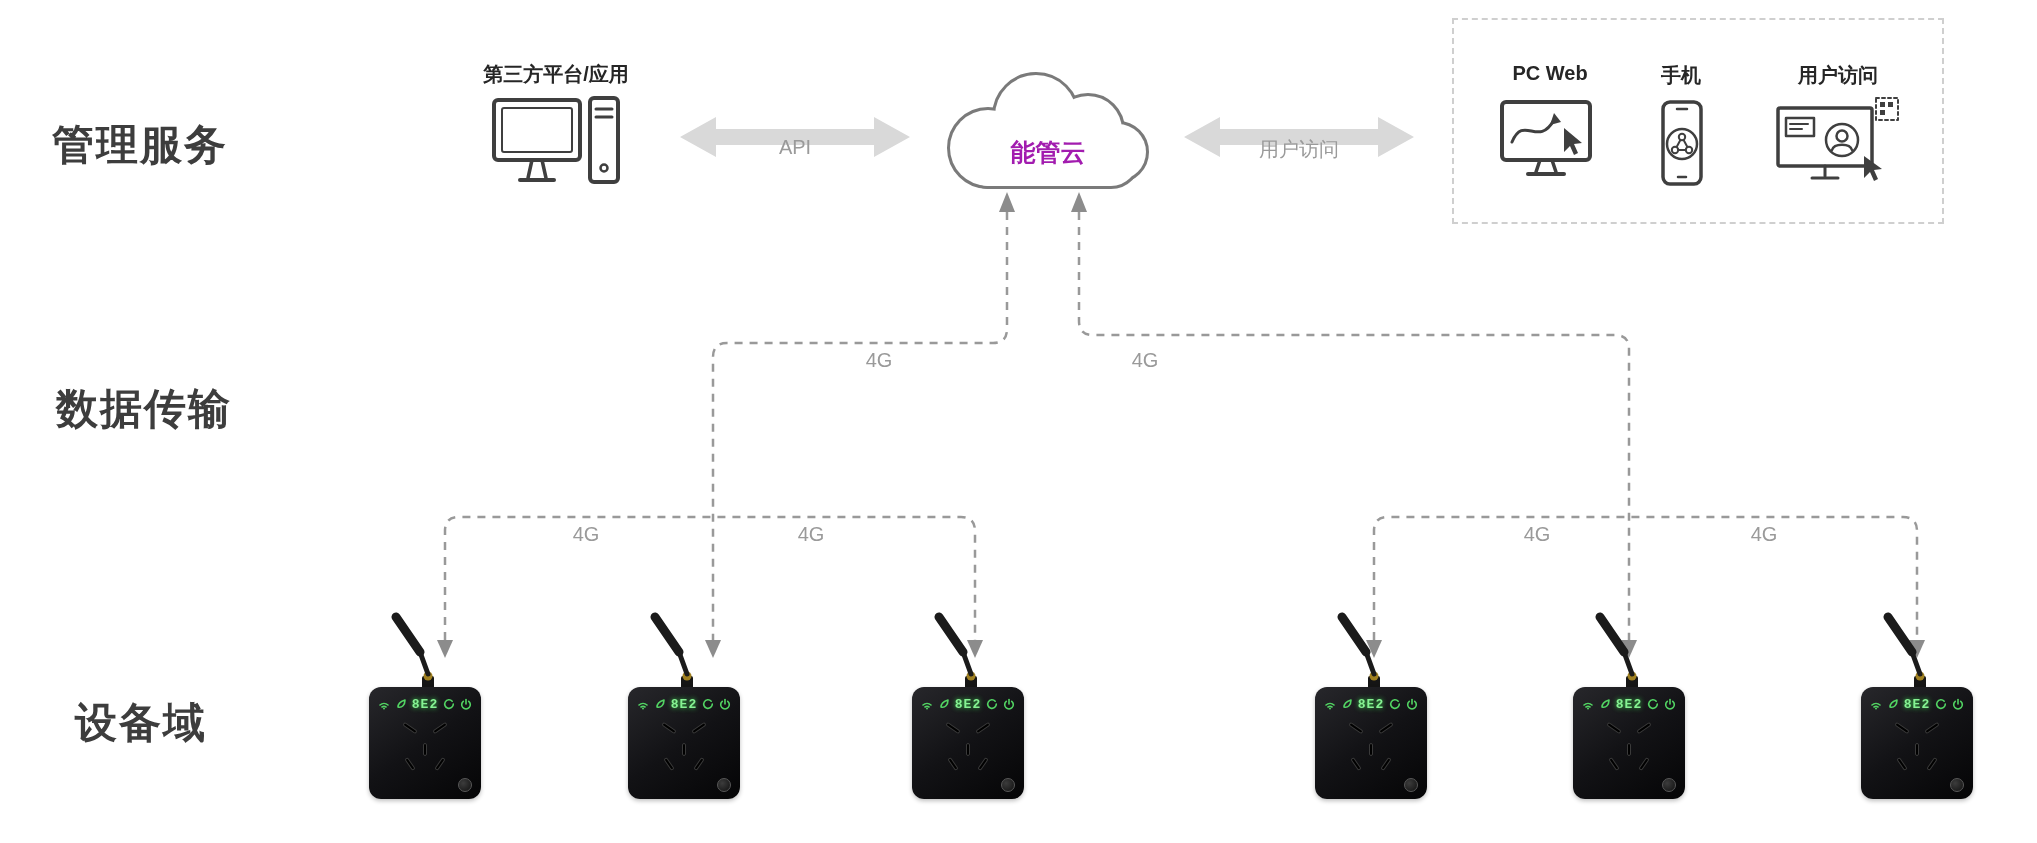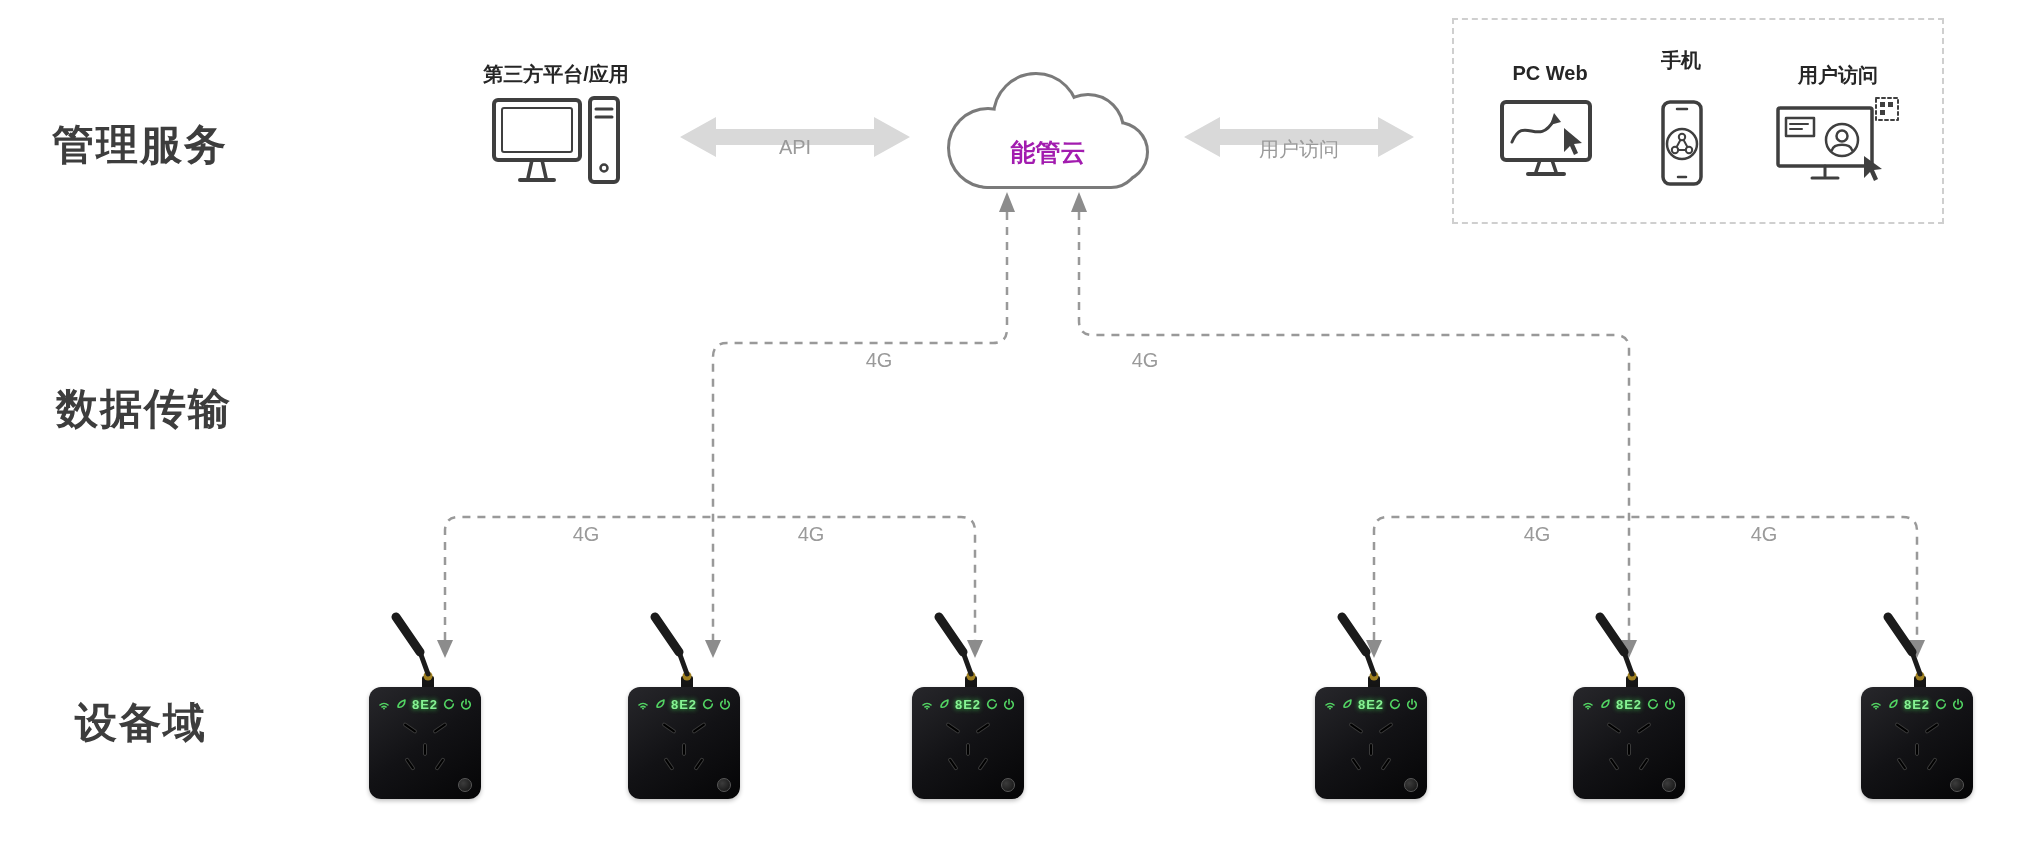--- a/index.html
+++ b/index.html
@@ -21,21 +21,21 @@
   .device { position:absolute; top:612px; width:112px; height:190px; }
   .antenna { position:absolute; left:6px; top:0; }
   .device-body {
     position:absolute; left:0; top:75px; width:112px; height:112px;
     border-radius:12px;
     background:linear-gradient(145deg,#27272b 0%, #121215 50%, #050506 100%);
     box-shadow:0 2px 4px rgba(0,0,0,.25);
   }
   .status-row { position:absolute; left:0; top:9px; width:100%; height:16px;
     display:flex; align-items:center; justify-content:space-between; padding:0 9px; }
-  .led { font-family:Liberation Sans, sans-serif; font-weight:700; font-size:13px;
+  .led { font-family:Liberation Mono, monospace; font-weight:700; font-size:13px;
     color:#86f293; text-shadow:0 0 5px #3eda52; letter-spacing:1px; }
   .socket { position:absolute; left:50%; top:32px; width:62px; height:60px; transform:translateX(-50%); }
   .slot { position:absolute; background:#000; border:1px solid #3a3a3a; border-radius:2px; }
   .slot-tl { width:16px; height:4px; top:7px;  left:8px;  transform:rotate(35deg); }
   .slot-tr { width:16px; height:4px; top:7px;  right:8px; transform:rotate(-35deg); }
   .slot-bc { width:4px;  height:13px; top:24px; left:29px; }
   .slot-bl { width:14px; height:4px; top:43px; left:9px;  transform:rotate(55deg); }
   .slot-br { width:14px; height:4px; top:43px; right:9px; transform:rotate(-55deg); }
   .device-button { position:absolute; right:9px; bottom:7px; width:14px; height:14px; border-radius:50%;
     border:1px solid #585858; background:radial-gradient(circle at 35% 35%, #3c3c3c, #101010); }
@@ -101,21 +101,21 @@
     <path d="M104,13 H120 M104,21 H120" stroke-width="3"></path>
     <circle cx="112" cy="72" r="3.5" stroke-width="2.5"></circle>
   </svg>
 
   <div class="abs link-label" style="left:795px; top:90px;">API</div>
   <div class="abs link-label" style="left:1299px; top:90px;text-align:right;">用户访问</div>
   <div class="abs cloud-label" style="left:1048px; top:152px;">能管云</div>
 
   <div class="abs clients-box"></div>
   <div class="abs node-label" style="left:1550px; top:62px;">PC Web</div>
-  <div class="abs node-label" style="left:1681px; top:47px;">手机</div>
+  <div class="abs node-label" style="left:1681px; top:62px;">手机</div>
   <div class="abs node-label" style="left:1838px; top:62px;">用户访问</div>
 
   <svg class="abs" style="left:1498px; top:100px;" width="104" height="88" viewBox="0 0 104 88" fill="none" stroke="#3f3f3f" stroke-linecap="round" stroke-linejoin="round">
     <rect x="4" y="2" width="88" height="58" rx="4" stroke-width="4"></rect>
     <path d="M42,60 L38,72 M54,60 L58,72" stroke-width="3.5"></path>
     <path d="M30,74 H66" stroke-width="4"></path>
     <path d="M14,42 C26,14 40,48 56,20" stroke-width="3"></path>
     <polygon points="56,13 63,22 52,25" fill="#3f3f3f" stroke="none"></polygon>
     <polygon points="66,28 66,52 72,46 76,55 80,53 76,44 84,43" fill="#3f3f3f" stroke="none"></polygon>
   </svg>

